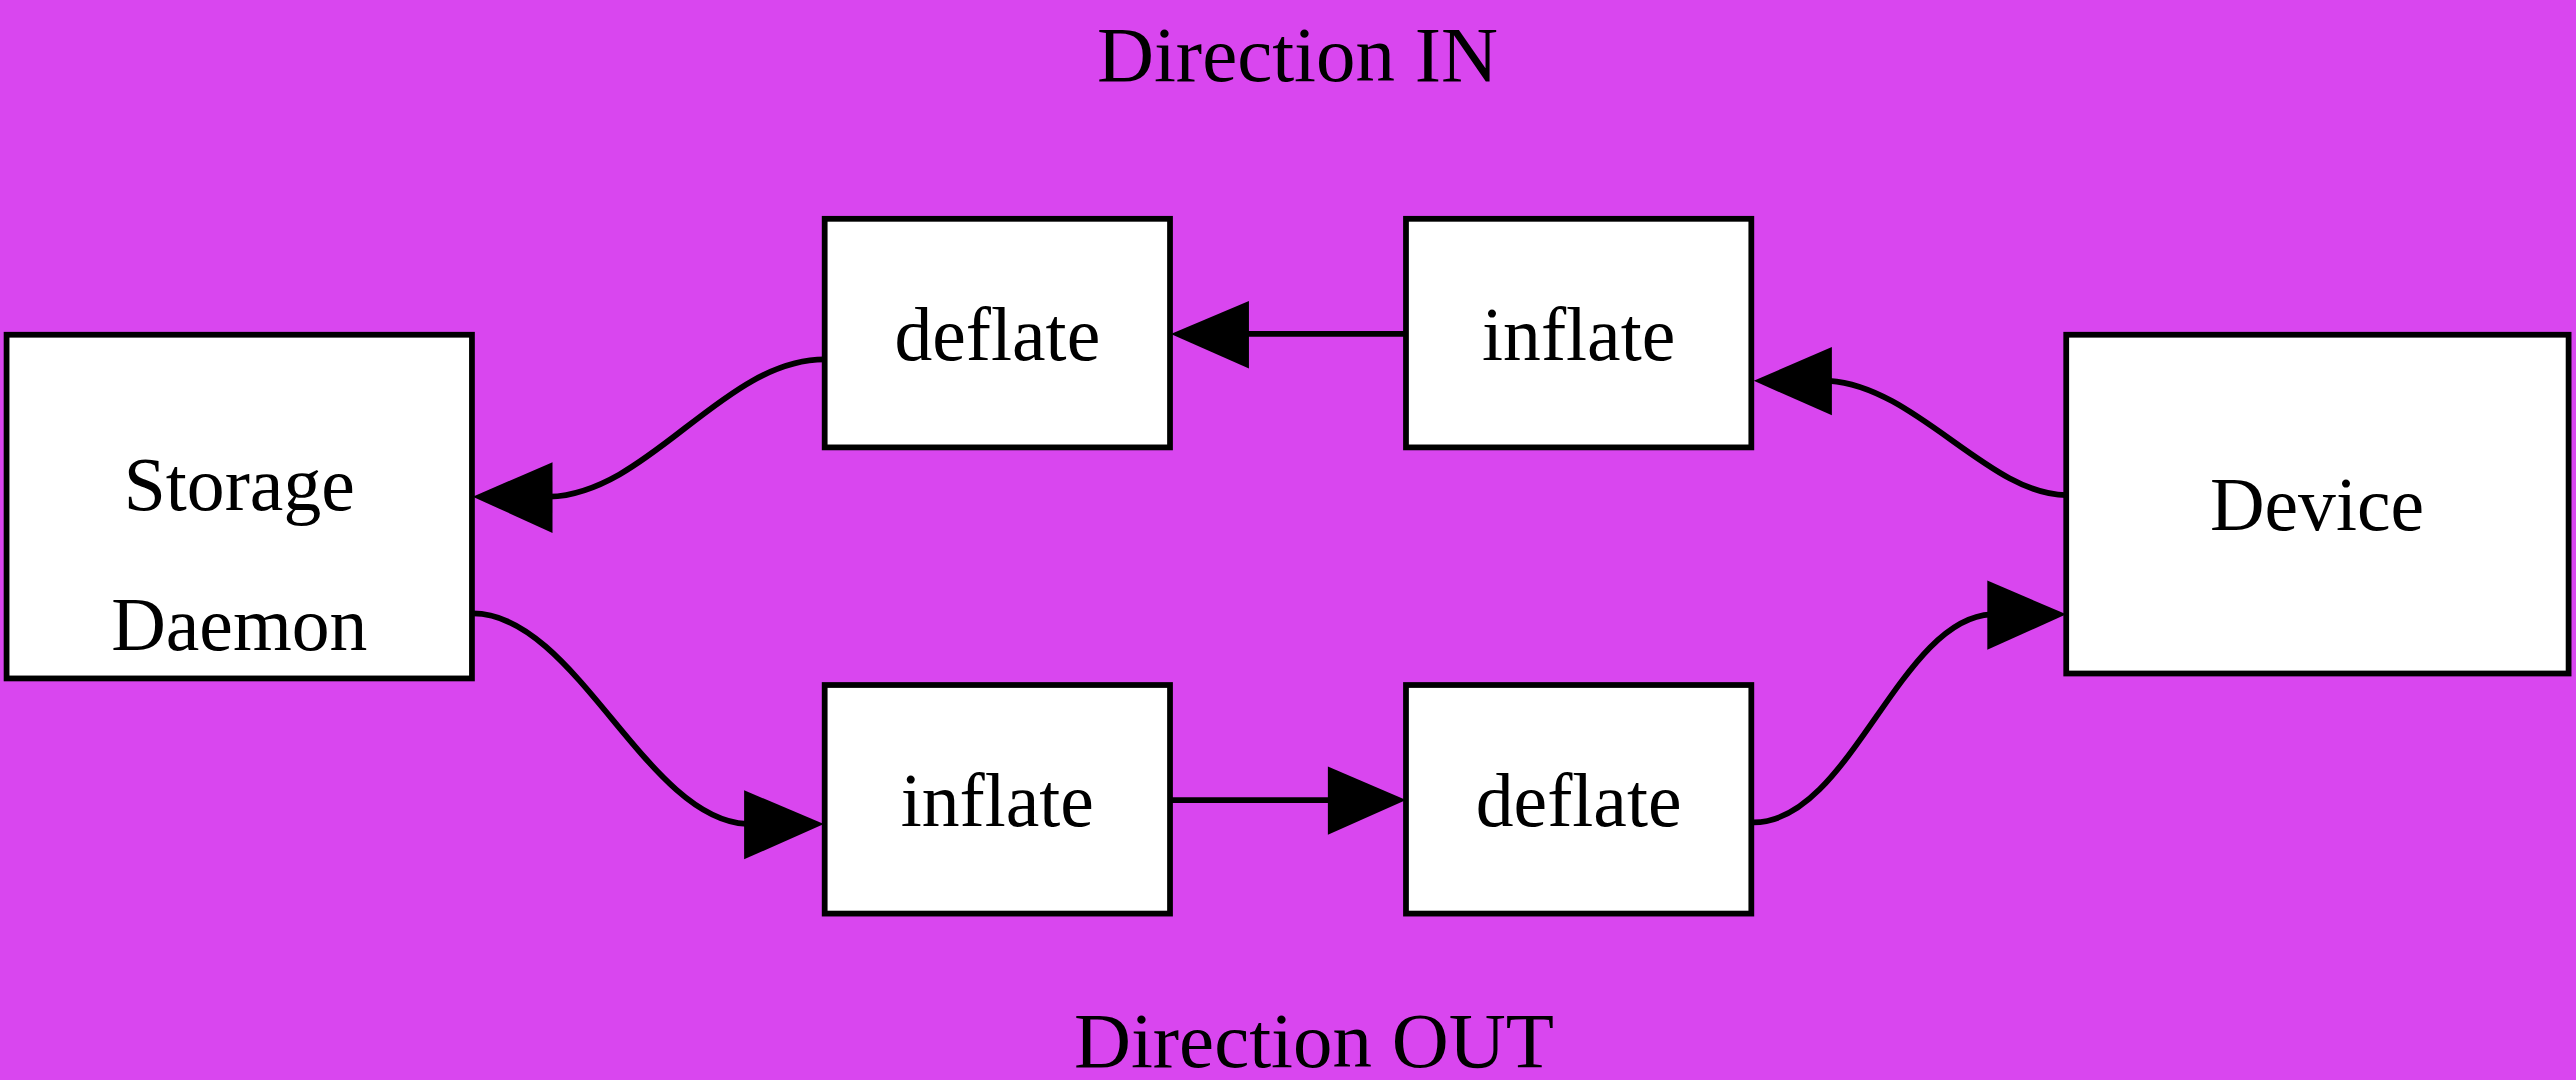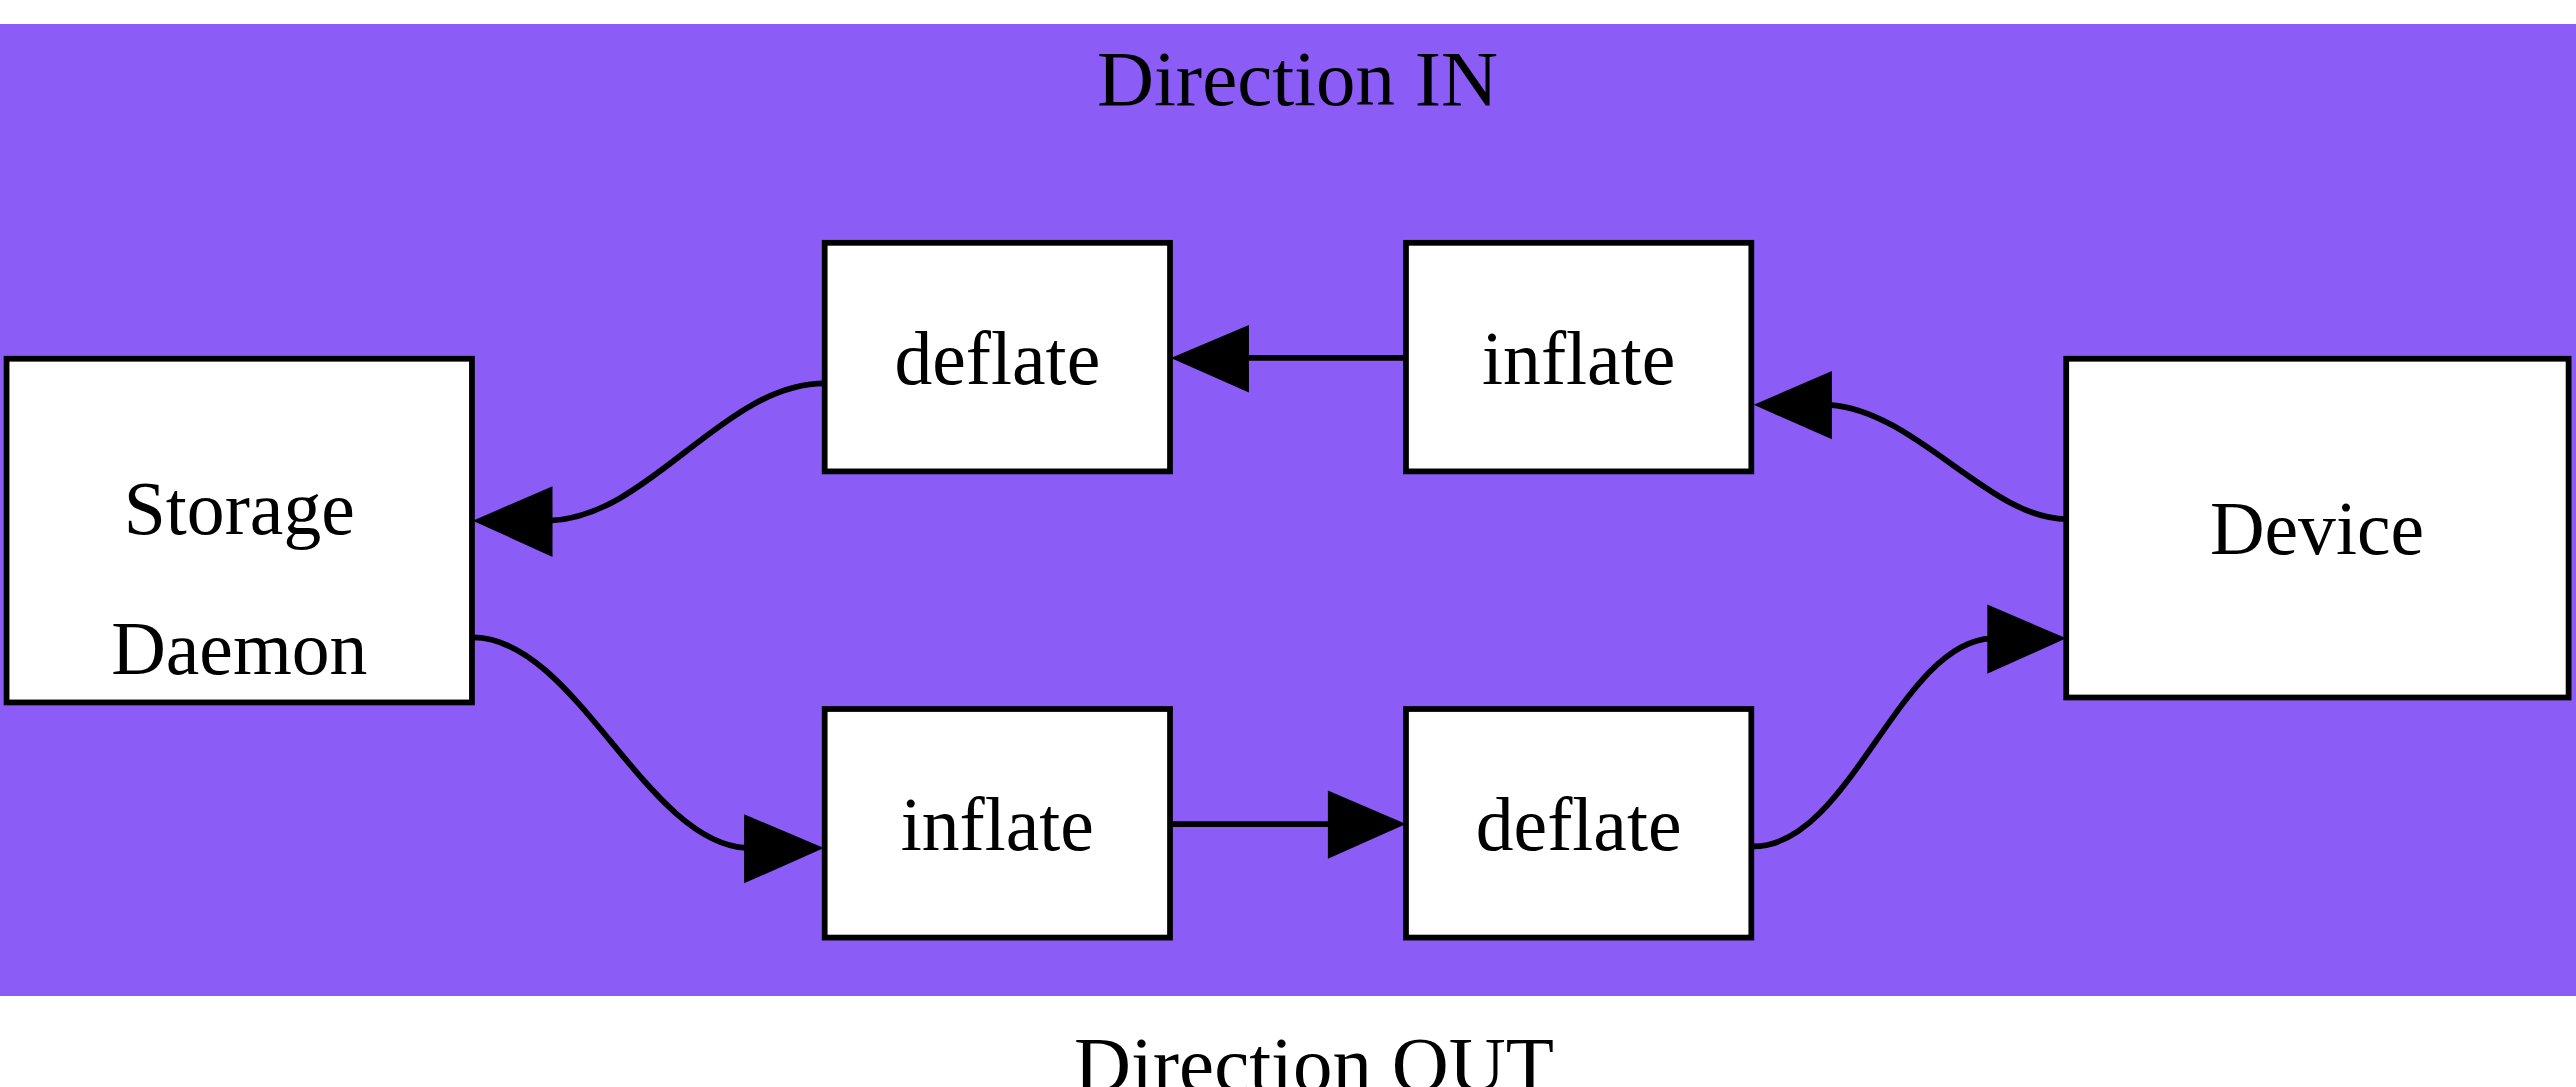--- a/index.html
+++ b/index.html
@@ -10,23 +10,22 @@
   }
   body {
     width: 2576px;
     height: 1088px;
     overflow: hidden;
     font-family: "Liberation Serif", "DejaVu Serif", serif;
   }
   #diagram-root {
     position: relative;
     width: 2576px;
-    height: 972px;
-    background: #8b5cf6;
-    margin-top: 24px;
+    height: 1080px;
+    background: #d946ef;
   }
   svg#flow-svg {
     position: absolute;
     top: 0;
     left: 0;
     width: 2576px;
     height: 1088px;
     display: block;
   }
   .node-rect {

